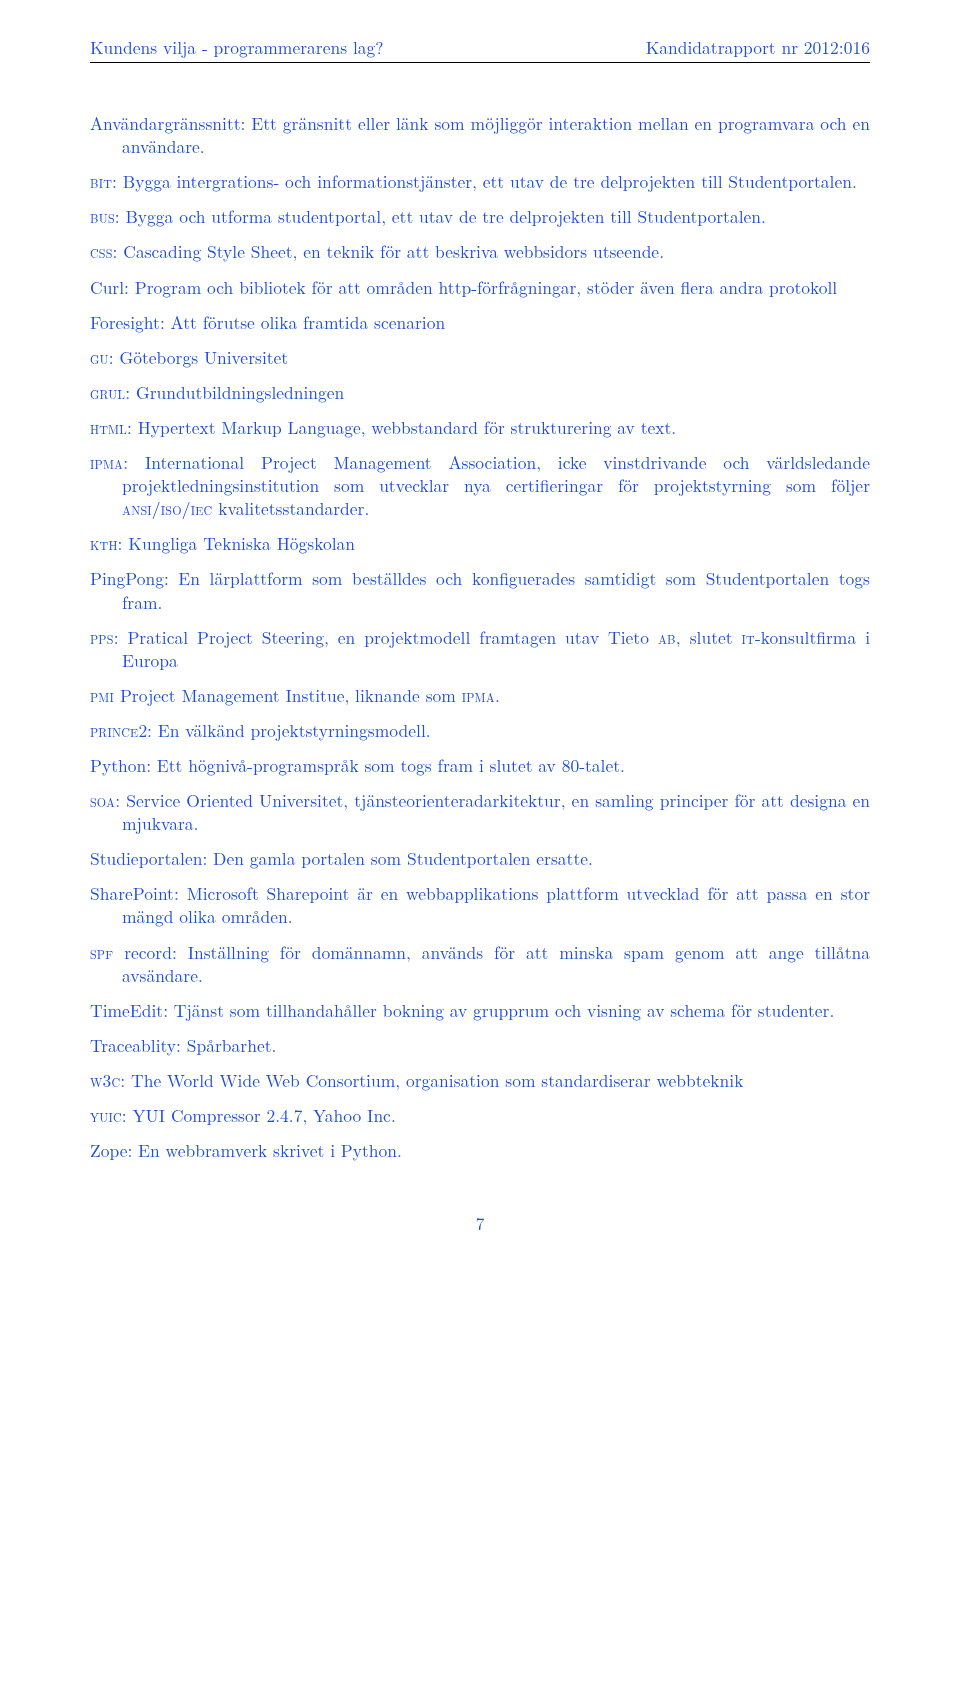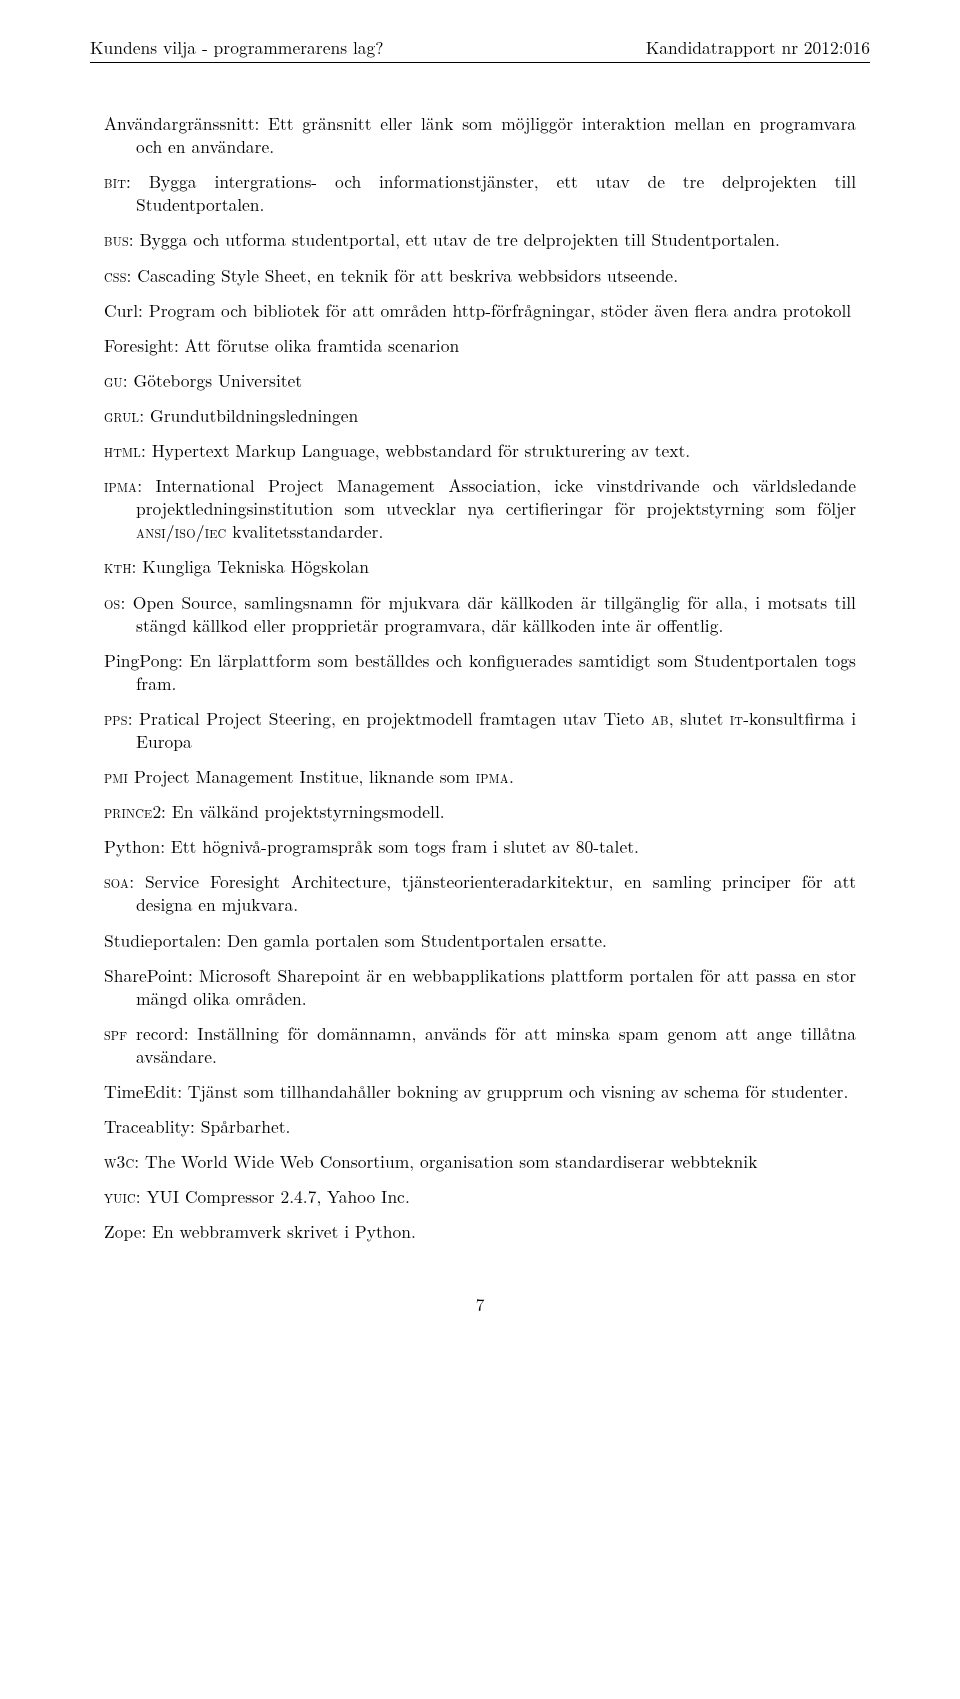--- a/index.html
+++ b/index.html
@@ -9,31 +9,31 @@
   }
   .page {
     width: 960px;
     min-height: 1699px;
     margin: 0 auto;
     padding: 35px 90px 60px 90px;
     box-sizing: border-box;
     font-family: "Latin Modern Roman", "CMU Serif", "Times New Roman", Times, serif;
     font-size: 17.5px;
     line-height: 1.32;
-    color: #000000;
+    color: #1d4ed8;
   }
   .header {
     display: flex;
     justify-content: space-between;
     border-bottom: 0.8px solid #000;
     padding-bottom: 4px;
     margin-bottom: 48px;
   }
   .deflist {
-    margin: 14px;
+    margin: 0;
     padding: 0;
   }
   .def {
     margin: 0 0 12px 0;
     text-align: justify;
   }
   .def.hang {
     padding-left: 32px;
     text-indent: -32px;
   }
@@ -76,38 +76,37 @@
     <p class="def hang"><span class="sc">grul</span><span>: Grundutbildningsledningen</span></p>
 
     <p class="def hang"><span class="sc">html</span><span>: Hypertext Markup Language, webbstandard för strukturering av text.</span></p>
 
     <p class="def hang"><span class="sc">ipma</span><span>: International Project Management Association, icke vinstdrivande och världsledande projektledningsinstitution som utvecklar nya certifieringar för projektstyrning som följer </span><span class="sc">ansi/iso/iec</span><span> kvalitetsstandarder.</span></p>
 
     <p class="def hang"><span class="sc">kth</span><span>: Kungliga Tekniska Högskolan</span></p>
 
 
 
-    <p class="def hang"><span class="sc">os</span><span>: Open Source, samlingsnamn för mjukvara där källkoden är tillgänglig för alla, i motsats till stängd källkod eller propprietär programvara, där källkoden inte är offentlig.</span></p>
 
     <p class="def hang">PingPong: En lärplattform som beställdes och konfiguerades samtidigt som Studentportalen togs fram.</p>
 
     <p class="def hang"><span class="sc">pps</span><span>: Pratical Project Steering, en projektmodell framtagen utav Tieto </span><span class="sc">ab</span><span>, slutet </span><span class="sc">it</span><span>-konsultfirma i Europa</span></p>
 
     <p class="def hang"><span class="sc">pmi</span><span> Project Management Institue, liknande som </span><span class="sc">ipma</span><span>.</span></p>
 
     <p class="def hang"><span class="sc">prince</span><span>2: En välkänd projektstyrningsmodell.</span></p>
 
     <p class="def hang">Python: Ett högnivå-programspråk som togs fram i slutet av 80-talet.</p>
 
-    <p class="def hang"><span class="sc">soa</span><span>: Service Foresight Architecture, tjänsteorienteradarkitektur, en samling principer för att designa en mjukvara.</span></p>
+    <p class="def hang"><span class="sc">soa</span><span>: Service Oriented Universitet, tjänsteorienteradarkitektur, en samling principer för att designa en mjukvara.</span></p>
 
 
     <p class="def hang">Studieportalen: Den gamla portalen som Studentportalen ersatte.</p>
 
-    <p class="def hang">SharePoint: Microsoft Sharepoint är en webbapplikations plattform portalen för att passa en stor mängd olika områden.</p>
+    <p class="def hang">SharePoint: Microsoft Sharepoint är en webbapplikations plattform utvecklad för att passa en stor mängd olika områden.</p>
 
     <p class="def hang"><span class="sc">spf</span><span> record: Inställning för domännamn, används för att minska spam genom att ange tillåtna avsändare.</span></p>
 
 
     <p class="def hang">TimeEdit: Tjänst som tillhandahåller bokning av grupprum och visning av schema för studenter.</p>
 
     <p class="def hang">Traceablity: Spårbarhet.</p>
 
     <p class="def hang"><span class="sc">w3c</span><span>: The World Wide Web Consortium, organisation som standardiserar webbteknik</span></p>
 

